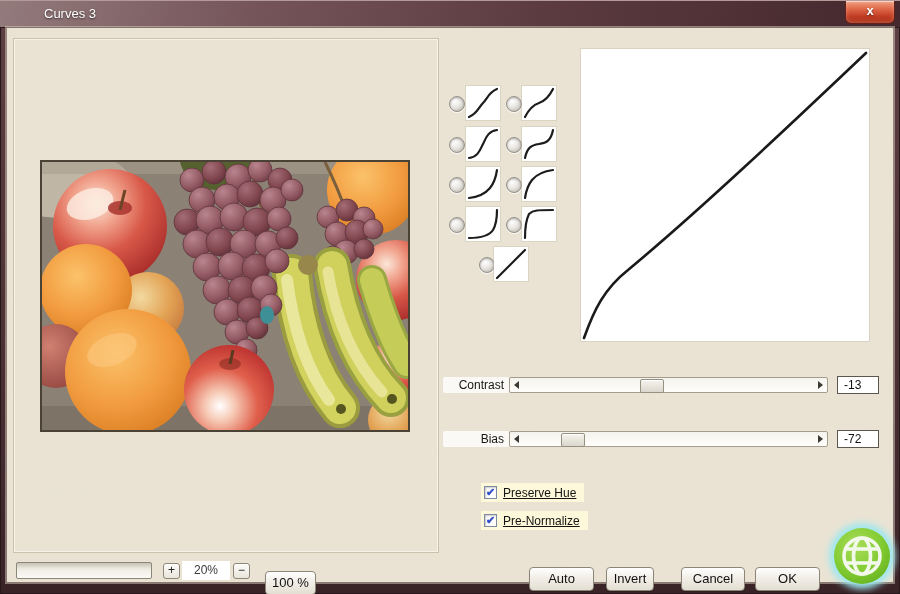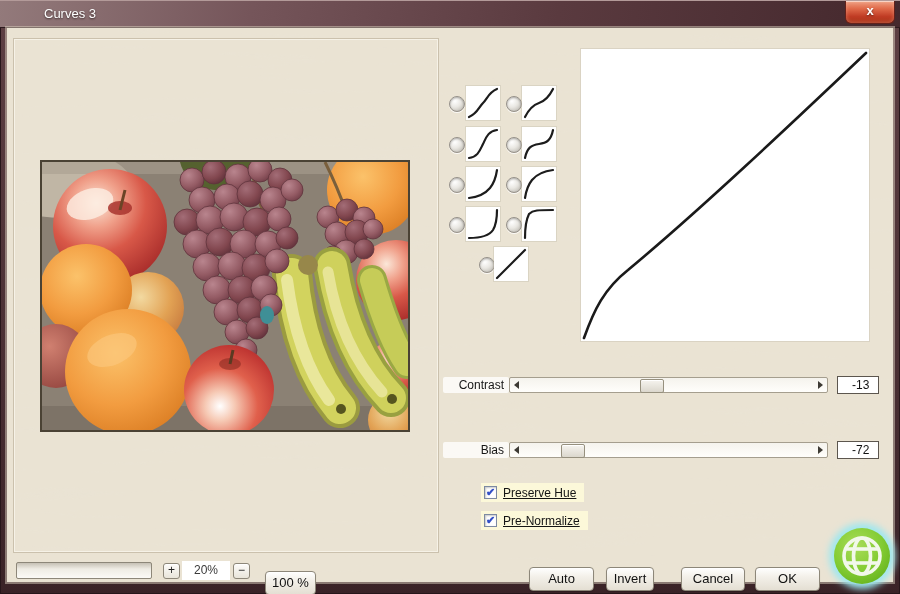--- a/index.html
+++ b/index.html
@@ -25,21 +25,21 @@
   
   .slider-row{position:absolute;left:0;width:886px;height:18px;}
   .slider-label{position:absolute;left:436px;top:0;width:66px;height:16px;line-height:16px;box-sizing:border-box;text-align:right;padding-right:5px;font-size:12px;color:#161616;background:rgba(255,255,255,.78);border-radius:2px;}
   .slider-track{position:absolute;left:502px;top:0;width:319px;height:16px;box-sizing:border-box;background:linear-gradient(#f5f3ed,#fffefb);border:1px solid #a59e8e;border-radius:2px;cursor:pointer;}
   .sl-arrow{position:absolute;top:0;width:13px;height:14px;display:flex;align-items:center;justify-content:center;cursor:pointer;}
   .sl-arrow.left{left:0;}
   .sl-arrow.right{right:0;}
   .tri-l{width:0;height:0;border-top:4px solid transparent;border-bottom:4px solid transparent;border-right:5px solid #3d3a34;}
   .tri-r{width:0;height:0;border-top:4px solid transparent;border-bottom:4px solid transparent;border-left:5px solid #3d3a34;}
   .sl-thumb{position:absolute;top:1px;width:22px;height:12px;background:linear-gradient(#f6f4ef,#dbd7cd);border:1px solid #96907e;border-radius:2px;box-shadow:inset 0 1px 0 #fff;cursor:grab;}
-  .value-box{position:absolute;left:830px;top:-1px;width:42px;height:18px;box-sizing:border-box;background:#fff;border:1px solid #5c564e;font-size:12px;line-height:16px;padding-left:14px;color:#111;cursor:text;}
+  .value-box{position:absolute;left:830px;top:-1px;width:42px;height:18px;box-sizing:border-box;background:#fff;border:1px solid #5c564e;font-size:12px;line-height:16px;padding-left:6px;color:#111;cursor:text;}
   
   .check-row{position:absolute;left:474px;height:17px;display:inline-flex;align-items:center;gap:6px;background:#fcf8d9;padding:1px 8px 1px 3px;cursor:pointer;}
   .checkbox{width:13px;height:13px;box-sizing:border-box;background:#fff;border:1px solid #7d8aa2;box-shadow:inset 1px 1px 2px rgba(0,0,0,.22);display:flex;align-items:center;justify-content:center;}
   .checkbox .check{color:#3350c6;font-size:11px;font-weight:bold;line-height:1;margin-top:-1px;}
   .check-label{font-size:12px;color:#141414;text-decoration:underline;}
   
   .btn{position:absolute;height:24px;box-sizing:border-box;border:1px solid #8d8779;border-radius:4px;background:linear-gradient(#ffffff,#f3f0e9 40%,#e4dfd3);box-shadow:inset 0 1px 0 #fff,0 1px 1px rgba(0,0,0,.18);font-size:13px;color:#111;text-align:center;line-height:21px;cursor:pointer;margin-top:13px;}
   
   .progress{position:absolute;left:9px;top:534px;width:136px;height:17px;box-sizing:border-box;border:1px solid #8d8779;border-radius:2px;background:linear-gradient(180deg,#c6c1b5 0%,#efece4 40%,#fbfaf6 100%);}
   .mini-btn{position:absolute;width:17px;height:16px;box-sizing:border-box;border:1px solid #8d8779;border-radius:3px;background:linear-gradient(#fdfcfa,#e9e5da);font-size:12px;line-height:13px;text-align:center;color:#222;cursor:pointer;box-shadow:inset 0 1px 0 #fff;}
@@ -277,21 +277,21 @@
         <div class="sl-arrow left">
             <i class="tri-l"></i>
           </div>
         <div class="sl-thumb" style="left: 130.015px;"></div>
         <div class="sl-arrow right">
             <i class="tri-r"></i>
           </div>
       </div>
       <div class="value-box">-13</div>
     </div>
-    <div class="slider-row" style="top:414px">
+    <div class="slider-row" style="top:403px">
       <div class="slider-label">Bias</div>
       <div class="slider-track">
         <div class="sl-arrow left">
             <i class="tri-l"></i>
           </div>
         <div class="sl-thumb" style="left: 50.66px;"></div>
         <div class="sl-arrow right">
             <i class="tri-r"></i>
           </div>
       </div>

